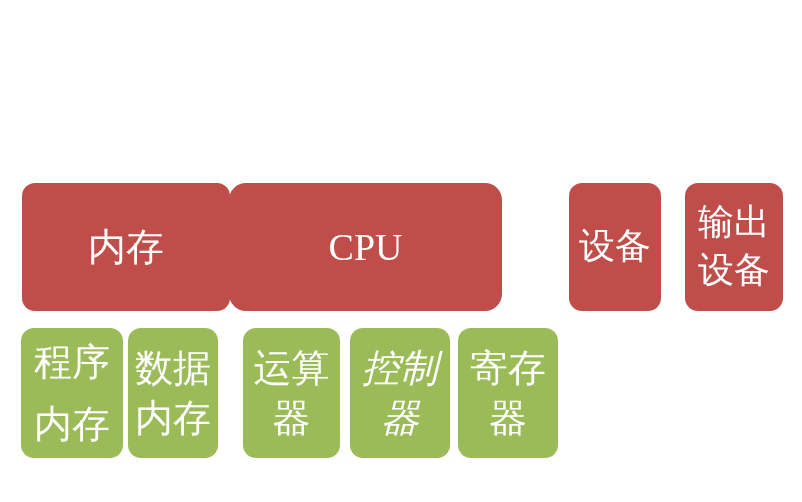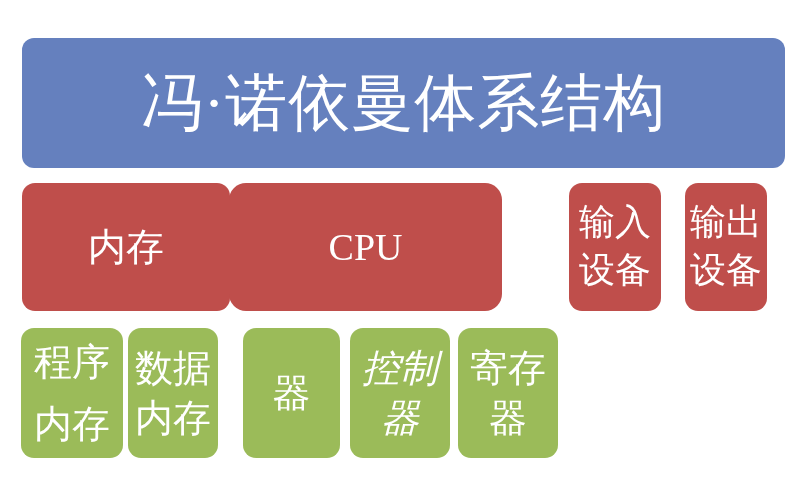--- a/index.html
+++ b/index.html
@@ -51,66 +51,63 @@
   .green {
     background: var(--box_green);
     border-radius: 13px;
     top: 328px; height: 130px;
     font-size: 38px;
     line-height: 1.32;
   }
   .box-memory        { left: 22px;  width: 208px; }
   .box-cpu           { left: 229px; width: 273px; border-radius: 17px; }
   .box-input         { left: 569px; width: 92px;  font-size: 36px; }
-  .box-output        { left: 685px; width: 82px;  font-size: 36px; }
+  .box-output        { left: 685px; width: 98px;  font-size: 36px; }
   .box-program-mem   { left: 21px;  width: 102px; gap: 12px; }
   .box-data-mem      { left: 128px; width: 90px; }
   .box-alu           { left: 243px; width: 97px;  }
   .box-control       { left: 350px; width: 100px; font-style: italic; }
   .box-register      { left: 458px; width: 100px; text-align: right; }
   .line { display: block; white-space: nowrap; }
 </style>
 </head>
 <body>
 
 <div class="canvas">
 
-  <div class="box banner">
-    <span class="title-text">冯·诺依曼体系结构</span>
-  </div>
 
   <div class="box red box-memory">
     <span class="line">内存</span>
   </div>
 
   <div class="box red box-cpu">
     <span class="line">CPU</span>
   </div>
 
   <div class="box red box-input">
-    <span class="line">输入</span>
     <span class="line">设备</span>
   </div>
 
   <div class="box red box-output">
     <span class="line">输出</span>
     <span class="line">设备</span>
   </div>
 
   <div class="box green box-program-mem">
     <span class="line">程序</span>
     <span class="line">内存</span>
   </div>
 
   <div class="box green box-data-mem">
     <span class="line">数据</span>
     <span class="line">内存</span>
   </div>
 
   <div class="box green box-alu">
+    <span class="line">运算</span>
     <span class="line">器</span>
   </div>
 
   <div class="box green box-control">
     <span class="line">控制</span>
     <span class="line">器</span>
   </div>
 
   <div class="box green box-register">
     <span class="line">寄存</span>

